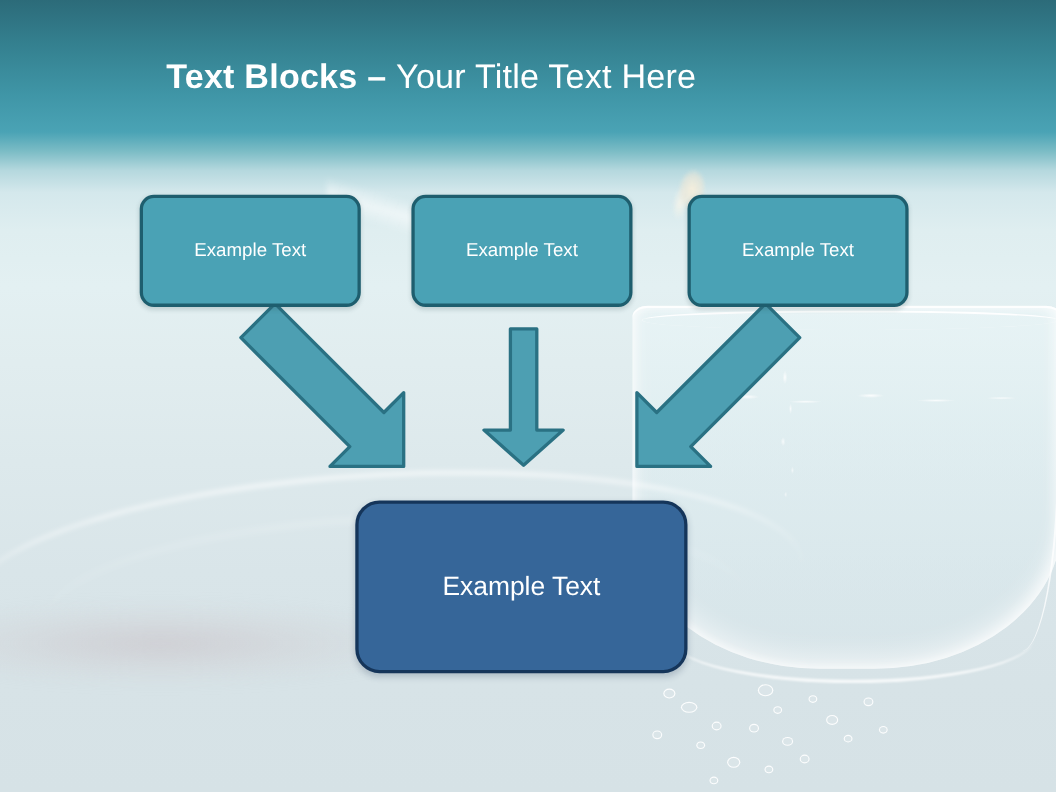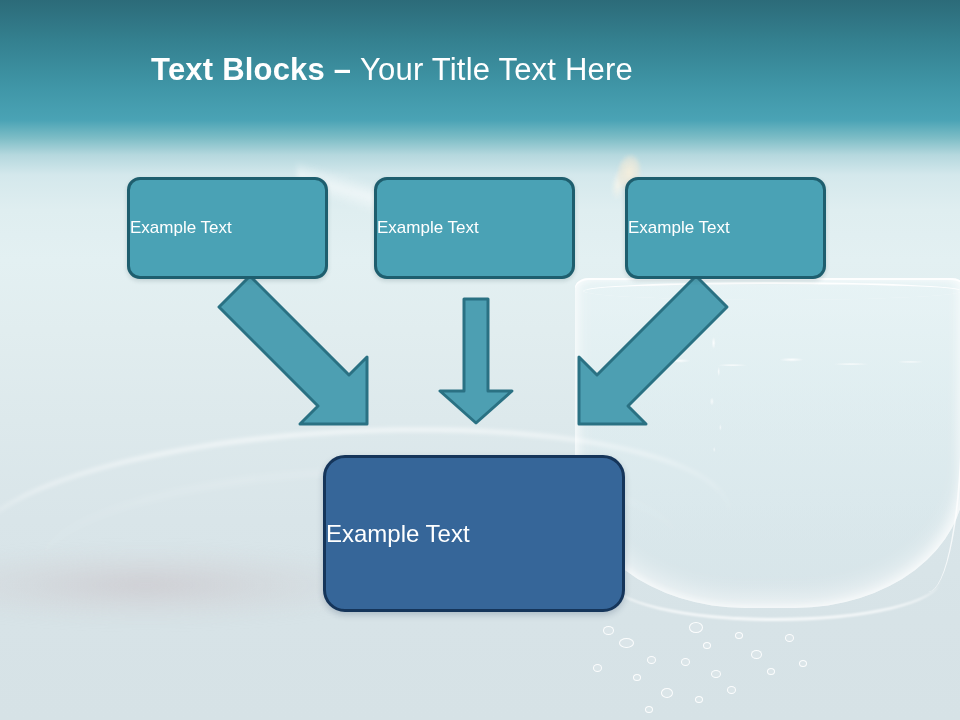--- a/index.html
+++ b/index.html
@@ -212,20 +212,21 @@
   }
   .title .strong { font-weight: bold; }
   .title .light  { font-weight: normal; }
 
   
   .tbox {
     position: absolute;
     box-sizing: border-box;
     display: flex;
     align-items: center;
+    justify-content: center;
     color: #ffffff;
   }
   .tbox.top {
     width: 201px;
     height: 102px;
     background: #4aa2b5;
     border: 3px solid #1e5e6e;
     border-radius: 13px;
     font-size: 17px;
     box-shadow: 0 2px 4px rgba(40,70,80,0.18);

